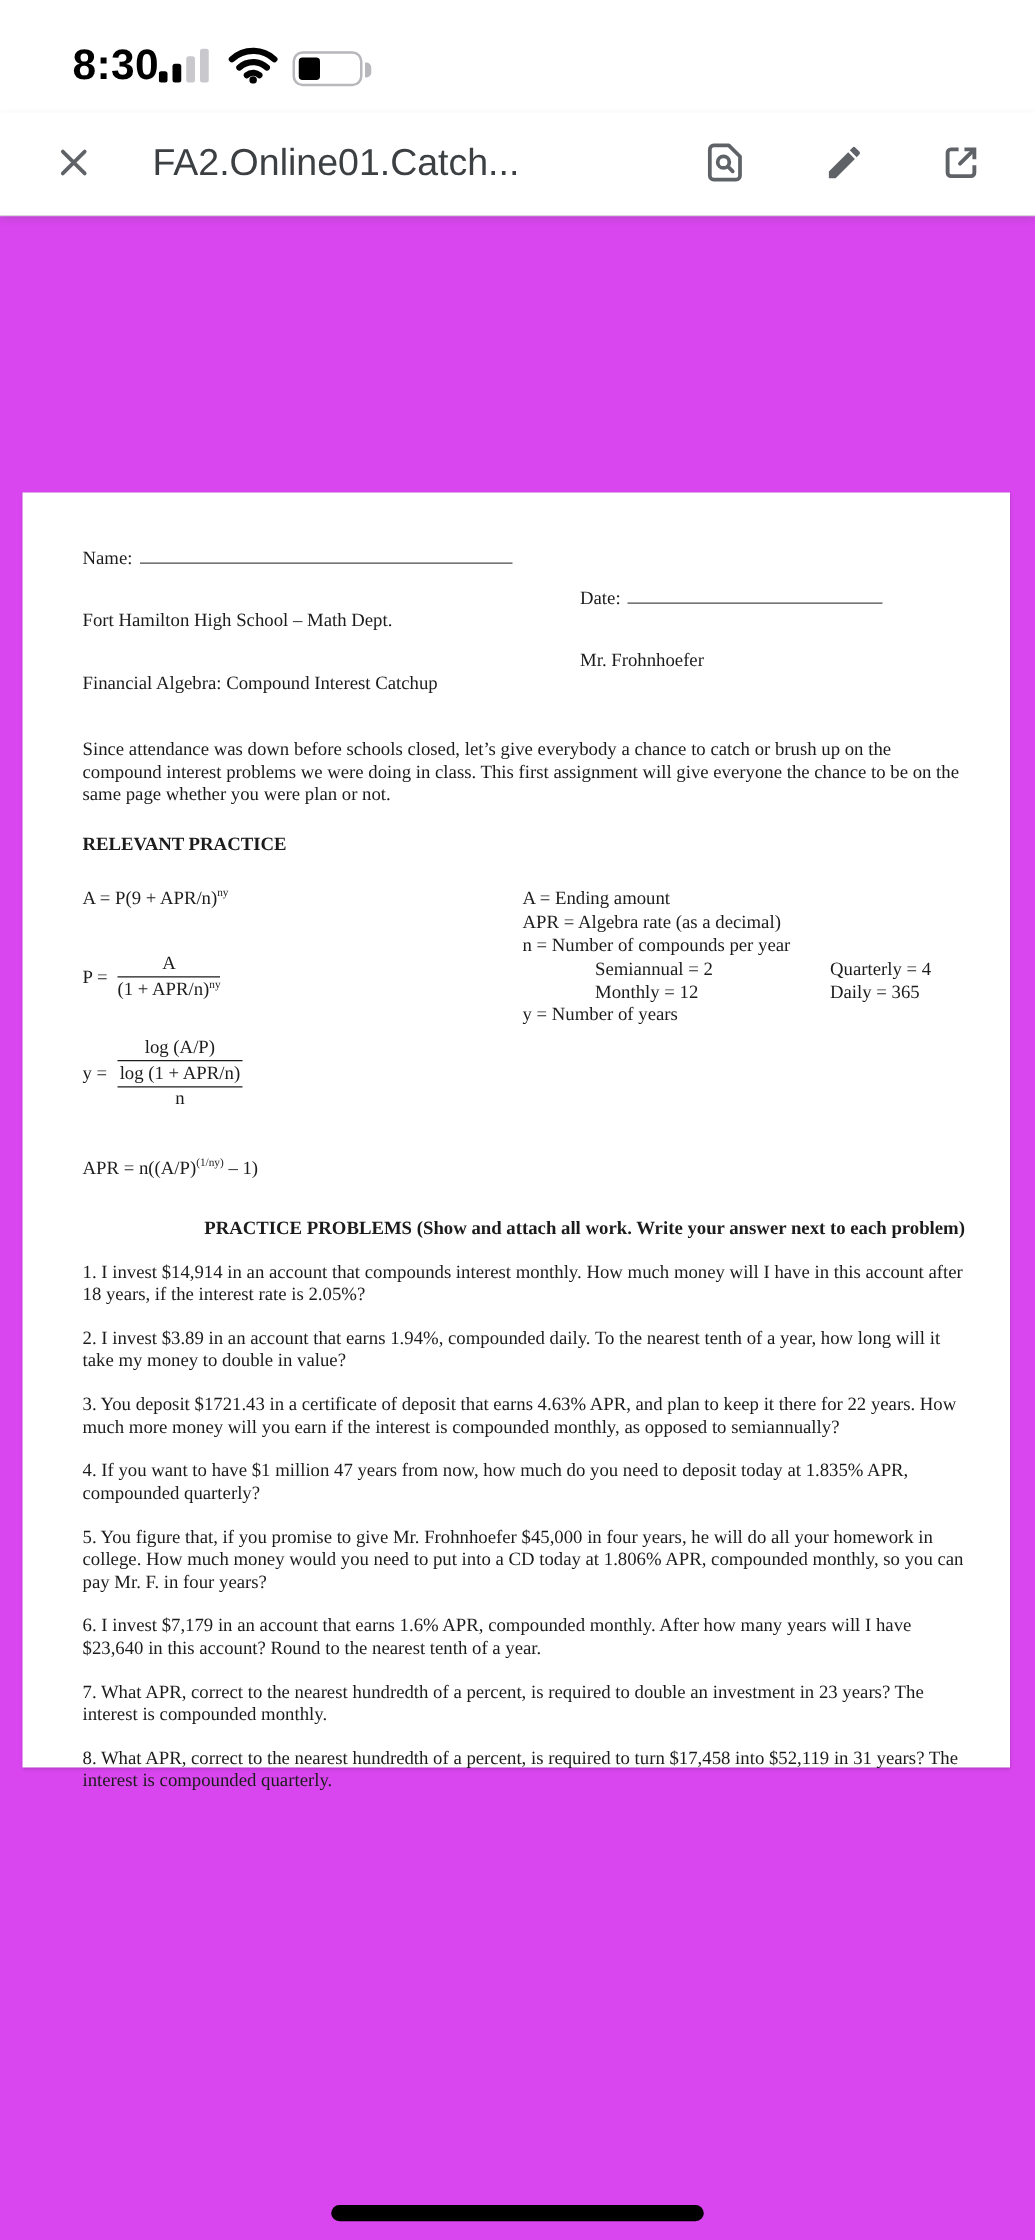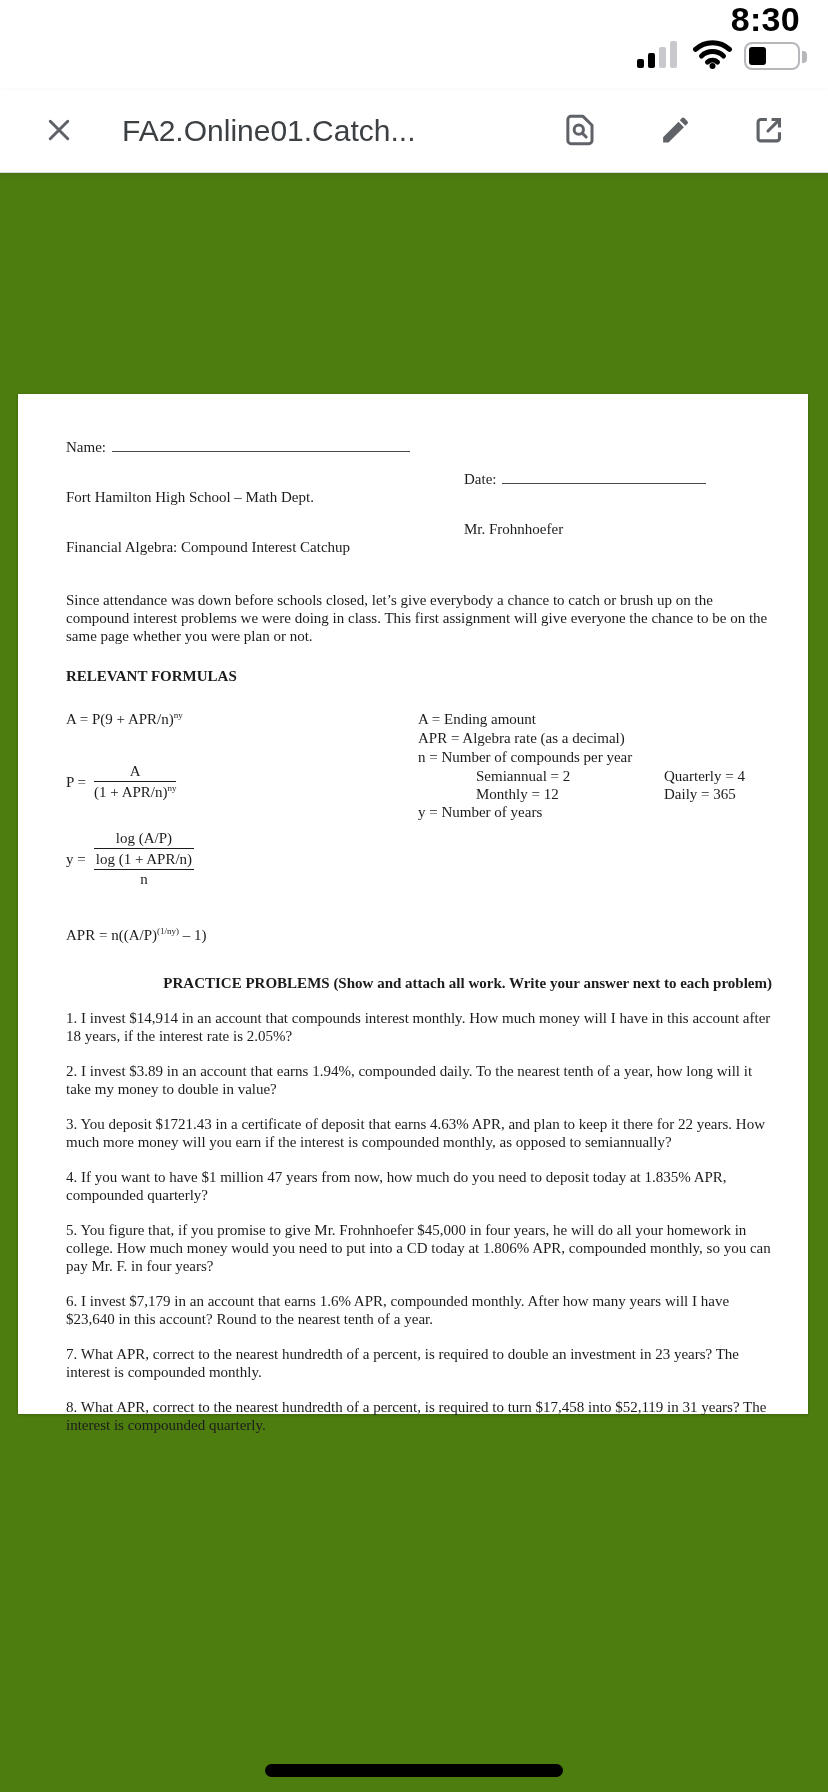--- a/index.html
+++ b/index.html
@@ -1,34 +1,34 @@
 <!DOCTYPE html>
 <html><head>
 <meta charset="utf-8">
 <style>
   * { margin:0; padding:0; box-sizing:border-box; }
   html,body { width:828px; }
   body { height:1792px; background:#ffffff; font-family:"Liberation Sans", sans-serif; position:relative; overflow:hidden; }
 
   
-  .status-bar { height:90px; background:#fff; display:flex; align-items:flex-end; justify-content:space-between; padding:0 28px 18px 58px;flex-direction:column; }
+  .status-bar { height:90px; background:#fff; display:flex; align-items:flex-end; justify-content:flex-start; padding:0 28px 18px 58px; }
   .time { font-size:34px; font-weight:700; color:#000; letter-spacing:.3px; }
   .status-icons { display:flex; align-items:center; gap:11px; }
   .battery { position:relative; width:56px; height:28px; border:2.5px solid #b7b7bc; border-radius:8px; }
   .battery-fill { position:absolute; left:3px; top:3px; bottom:3px; width:17px; background:#000; border-radius:3px; }
   .battery-nub { position:absolute; right:-9px; top:7px; width:5px; height:12px; background:#b7b7bc; border-radius:0 4px 4px 0; }
 
   
   .toolbar { height:82px; background:#fff; display:flex; align-items:center; padding:0 42px 0 44px; box-shadow:0 1px 0 #d7d8da, 0 3px 6px rgba(60,64,67,.18); position:relative; z-index:2; }
   .icon-btn { background:none; border:none; padding:0; display:flex; align-items:center; justify-content:center; cursor:pointer; }
   .toolbar-title { font-size:30px; color:#3c4043; margin-left:48px; flex:1; white-space:nowrap; overflow:hidden; }
   .toolbar-actions { display:flex; align-items:center; gap:60px; }
 
   
-  .viewer { position:absolute; top:172px; left:0; right:0; bottom:0; background:#4d7c0f; overflow:hidden; }
+  .viewer { position:absolute; top:172px; left:0; right:0; bottom:0; background:#d946ef; overflow:hidden; }
   .page { position:absolute; left:18px; top:222px; width:790px; height:1020px; background:#fff;
           box-shadow:0 1px 3px rgba(0,0,0,.16), 0 0 1px rgba(0,0,0,.12);
           padding:44px 36px 0 48px; color:#1c1c1c; font-family:"Liberation Serif", serif; font-size:15px; line-height:1.2; }
 
   .doc-row { display:flex; }
   .doc-col-left { flex:1; }
   .doc-col-right { width:308px;margin-top:32px; }
   .blank-line { display:inline-block; border-bottom:1.3px solid #4a4a4a; height:13px; margin-left:6px; vertical-align:baseline; }
   .blank-name { width:298px; }
   .blank-date { width:204px; }
@@ -142,21 +142,21 @@
         <div class="doc-col-left">Fort Hamilton High School – Math Dept.</div>
         <div class="doc-col-right">Mr. Frohnhoefer</div>
       </div>
       <div class="doc-row">
         <div class="doc-col-left">Financial Algebra: Compound Interest Catchup</div>
         <div class="doc-col-right"></div>
       </div>
 
       <p class="intro">Since attendance was down before schools closed, let’s give everybody a chance to catch or brush up on the compound interest problems we were doing in class. This first assignment will give everyone the chance to be on the same page whether you were plan or not.</p>
 
-      <div class="section-heading">RELEVANT FORMULAS</div>
+      <div class="section-heading">RELEVANT PRACTICE</div>
 
       <div class="formulas-block">
         <div class="formulas-left">
           <div class="f1">
             <span>A = P(9 + APR/n)</span><sup>ny</sup>
           </div>
           <div class="formula-line f2">
             <span>P =</span>
             <span class="frac">
               <span class="bar">A</span>

